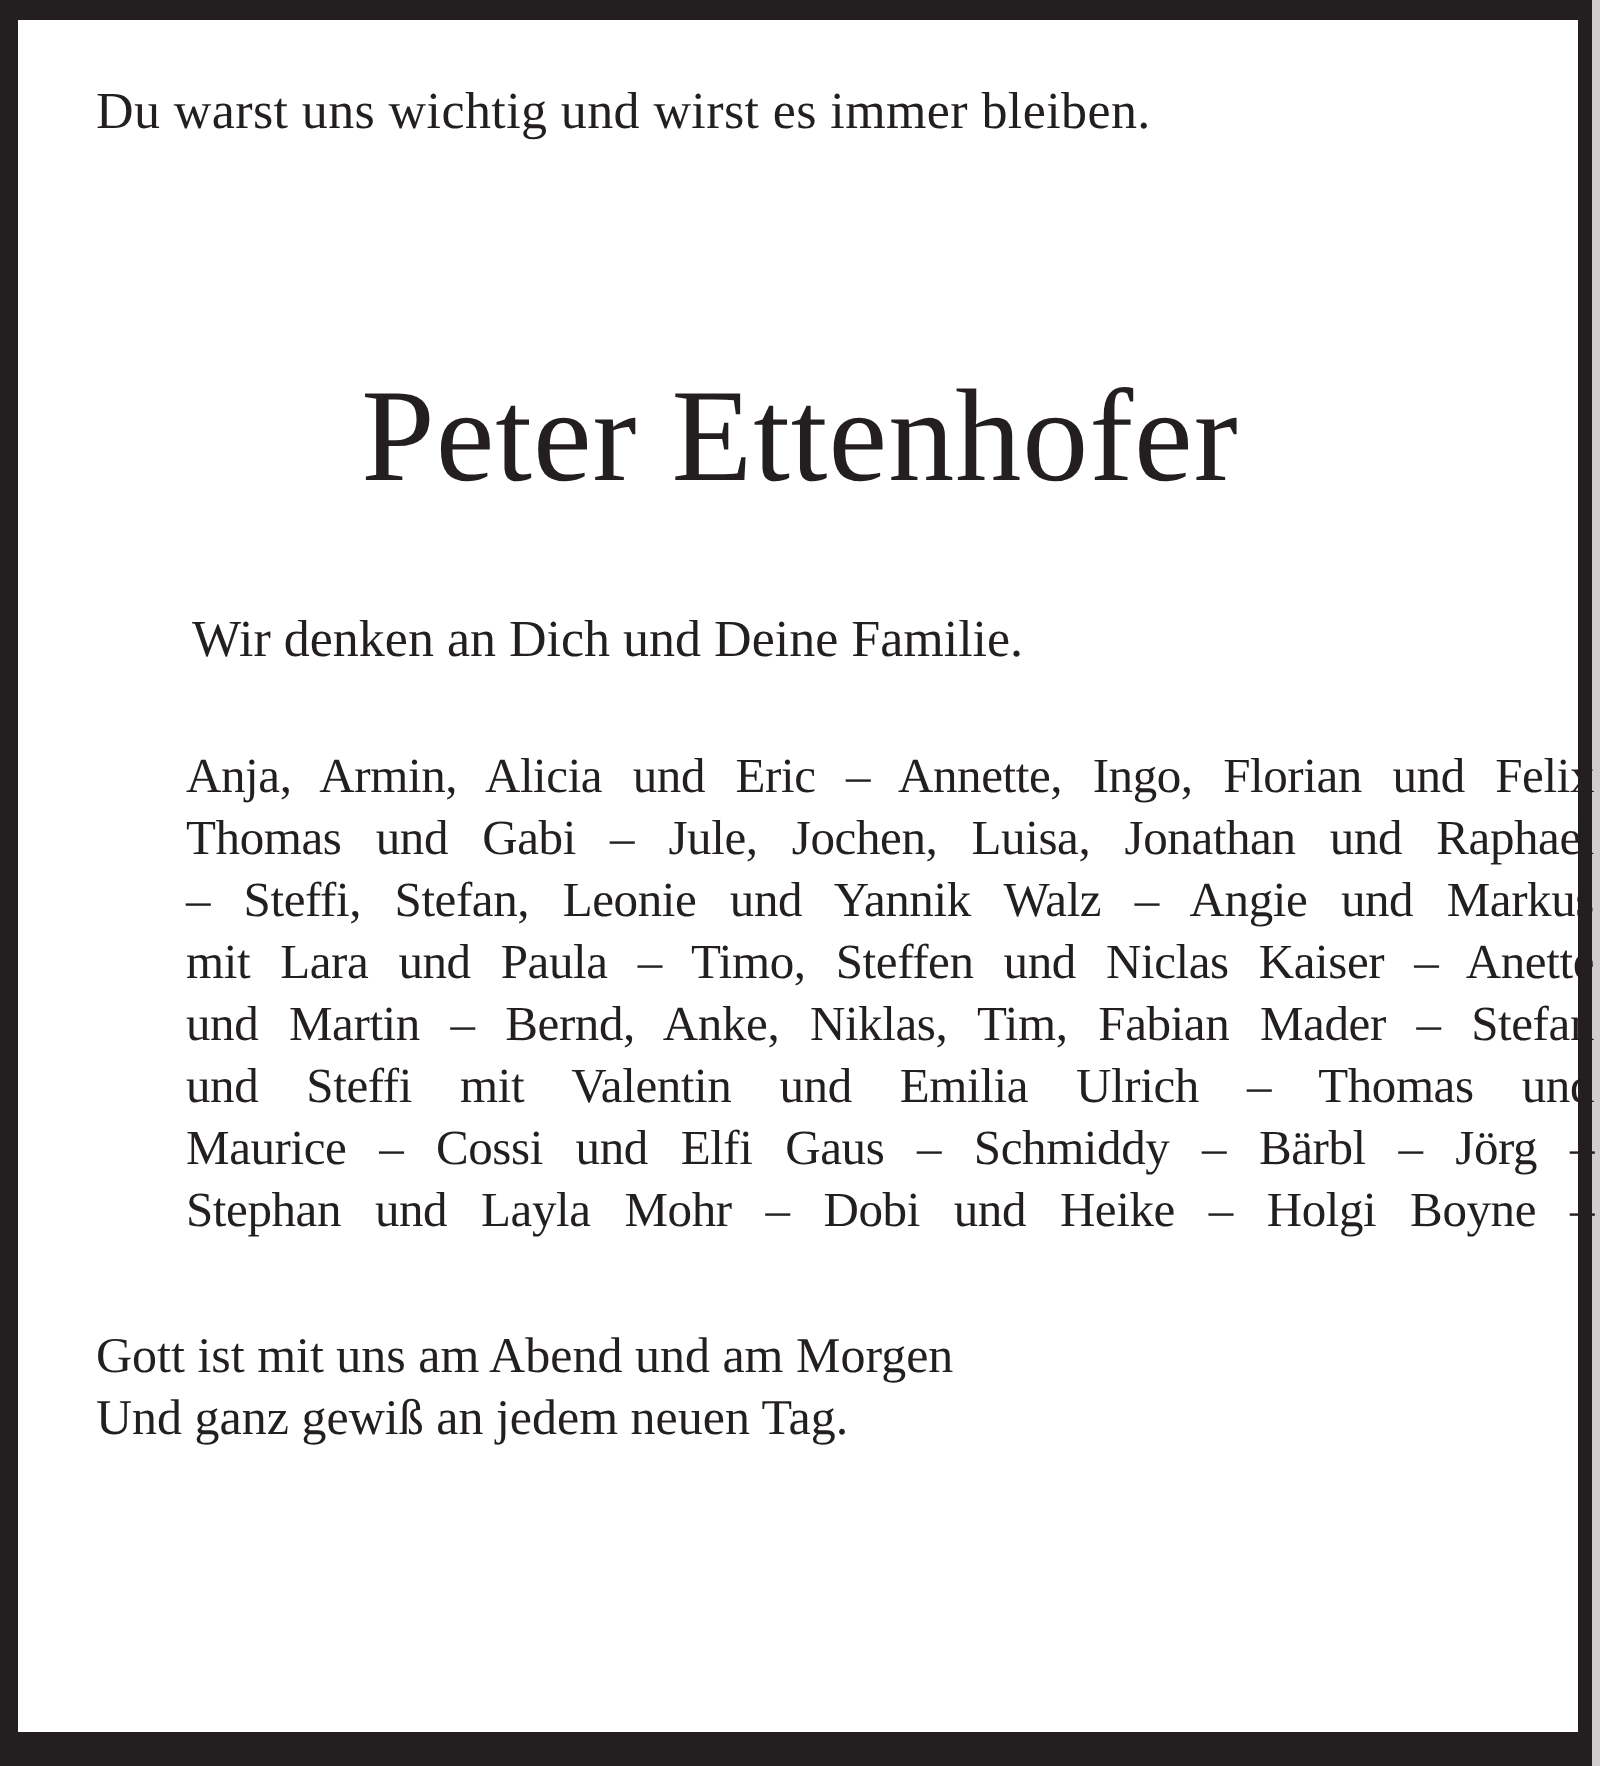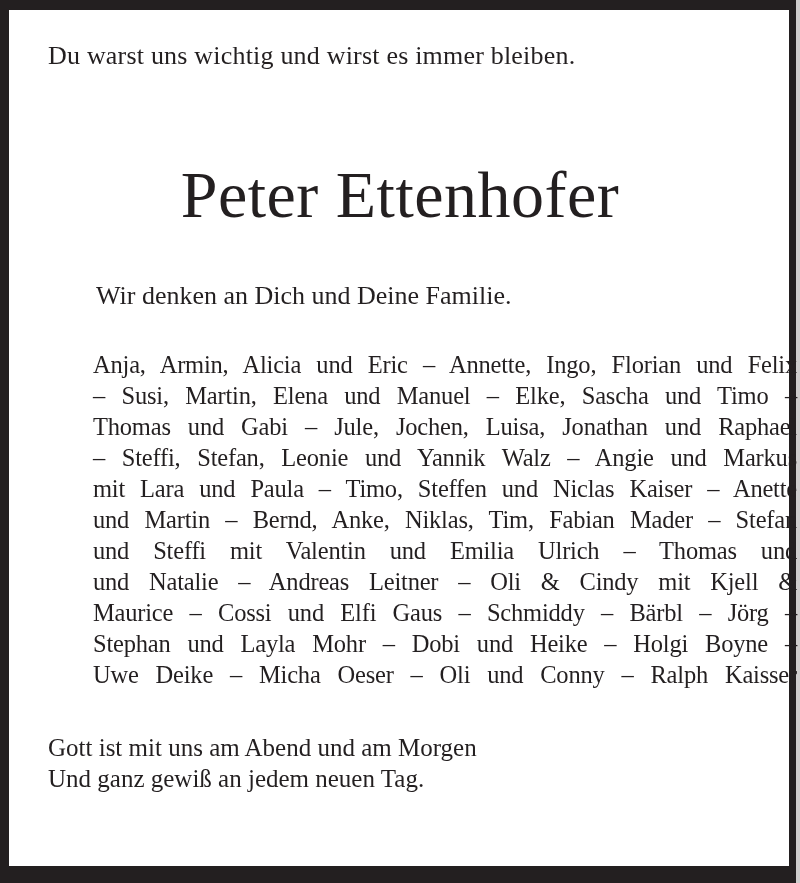--- a/index.html
+++ b/index.html
@@ -39,21 +39,21 @@
     box-sizing: border-box;
     padding: 0 37px 0 39px;
   }
   .opening {
     margin-top: 30px;
     font-size: 26px;
     line-height: 32px;
     letter-spacing: 0.2px;
   }
   .deceased-name {
-    margin-top: 84px;
+    margin-top: 108px;
     font-size: 66px;
     line-height: 78px;
     text-align: center;
     letter-spacing: 0.5px;
     font-weight: normal;
   }
   .condolence {
     margin-top: 46px;
     font-size: 26px;
     line-height: 32px;
@@ -90,30 +90,27 @@
 
   <div class="content">
     <div class="opening">Du warst uns wichtig und wirst es immer bleiben.</div>
 
     <div class="deceased-name">Peter Ettenhofer</div>
 
     <div class="condolence">Wir denken an Dich und Deine Familie.</div>
 
     <div class="names-block">
       <span class="names-line">Anja, Armin, Alicia und Eric – Annette, Ingo, Florian und Felix</span>
-      <span class="names-line">– Susi, Martin, Elena und Manuel – Elke, Sascha und Timo –</span>
       <span class="names-line">Thomas und Gabi – Jule, Jochen, Luisa, Jonathan und Raphael</span>
       <span class="names-line">– Steffi, Stefan, Leonie und Yannik Walz – Angie und Markus</span>
       <span class="names-line">mit Lara und Paula – Timo, Steffen und Niclas Kaiser – Anette</span>
       <span class="names-line">und Martin – Bernd, Anke, Niklas, Tim, Fabian Mader – Stefan</span>
       <span class="names-line">und Steffi mit Valentin und Emilia Ulrich – Thomas und</span>
-      <span class="names-line">und Natalie – Andreas Leitner – Oli &amp; Cindy mit Kjell &amp;</span>
       <span class="names-line">Maurice – Cossi und Elfi Gaus – Schmiddy – Bärbl – Jörg –</span>
       <span class="names-line">Stephan und Layla Mohr – Dobi und Heike – Holgi Boyne –</span>
-      <span class="names-line">Uwe Deike – Micha Oeser – Oli und Conny – Ralph Kaisser</span>
     </div>
 
     <div class="verse-block">
       <div class="verse-line">Gott ist mit uns am Abend und am Morgen</div>
       <div class="verse-line">Und ganz gewiß an jedem neuen Tag.</div>
     </div>
   </div>
 </div>
 
 </body></html>

